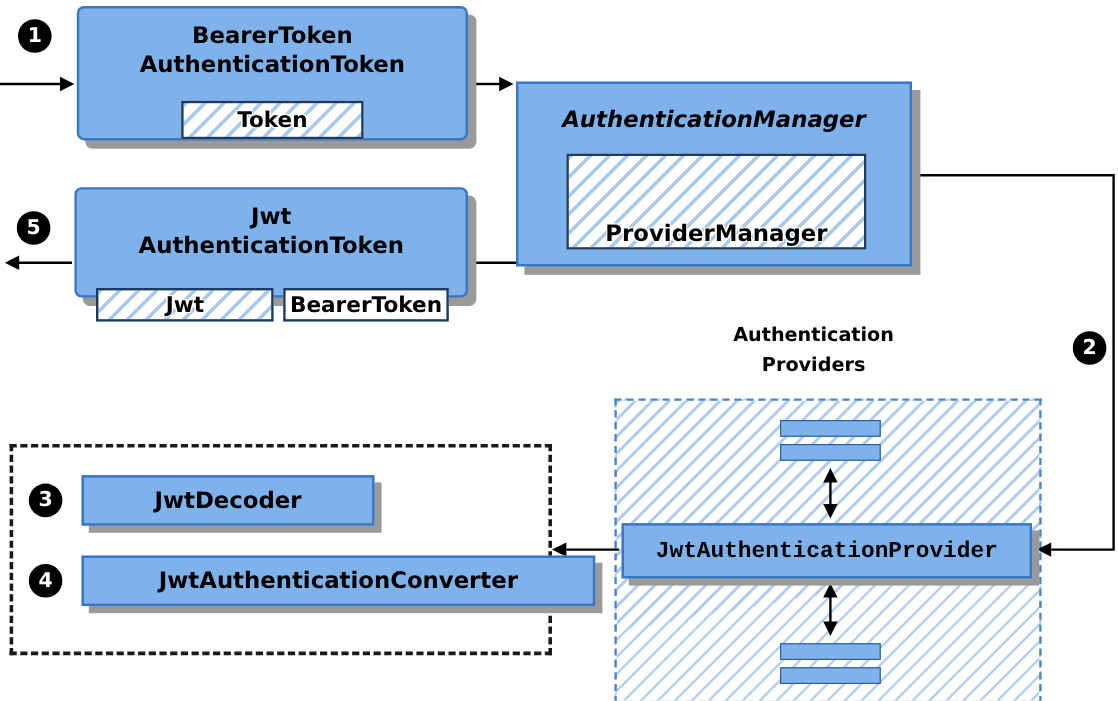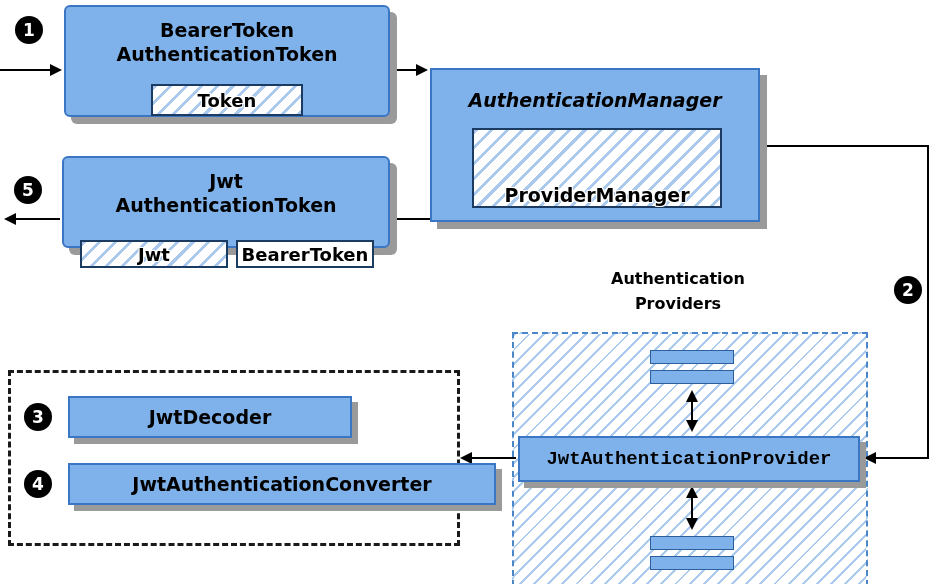--- a/index.html
+++ b/index.html
@@ -139,21 +139,21 @@
 
   <div class="bar" style="left:650px;top:350px;"></div>
   <div class="bar" style="left:650px;top:370px;"></div>
   <div class="bar" style="left:650px;top:536px;"></div>
   <div class="bar" style="left:650px;top:556px;"></div>
 
   <div class="box flat" style="left:518px;top:436px;width:342px;height:46px;box-shadow:6px 6px 0 #9a9a9a;font-family:Liberation Mono, monospace;">
     <span>JwtAuthenticationProvider</span>
   </div>
 
-  <div class="box flat" style="left:68px;top:396px;width:284px;height:42px;box-shadow:6px 6px 0 #9a9a9a;">
+  <div class="box flat" style="left:68px;top:396px;width:244px;height:42px;box-shadow:6px 6px 0 #9a9a9a;">
     <span>JwtDecoder</span>
   </div>
 
   <div class="box flat" style="left:68px;top:463px;width:428px;height:42px;box-shadow:6px 6px 0 #9a9a9a;">
     <span>JwtAuthenticationConverter</span>
   </div>
 
   <div class="badge" style="left:15px;top:16px;">1</div>
   <div class="badge" style="left:894px;top:276px;">2</div>
   <div class="badge" style="left:24px;top:403px;">3</div>

